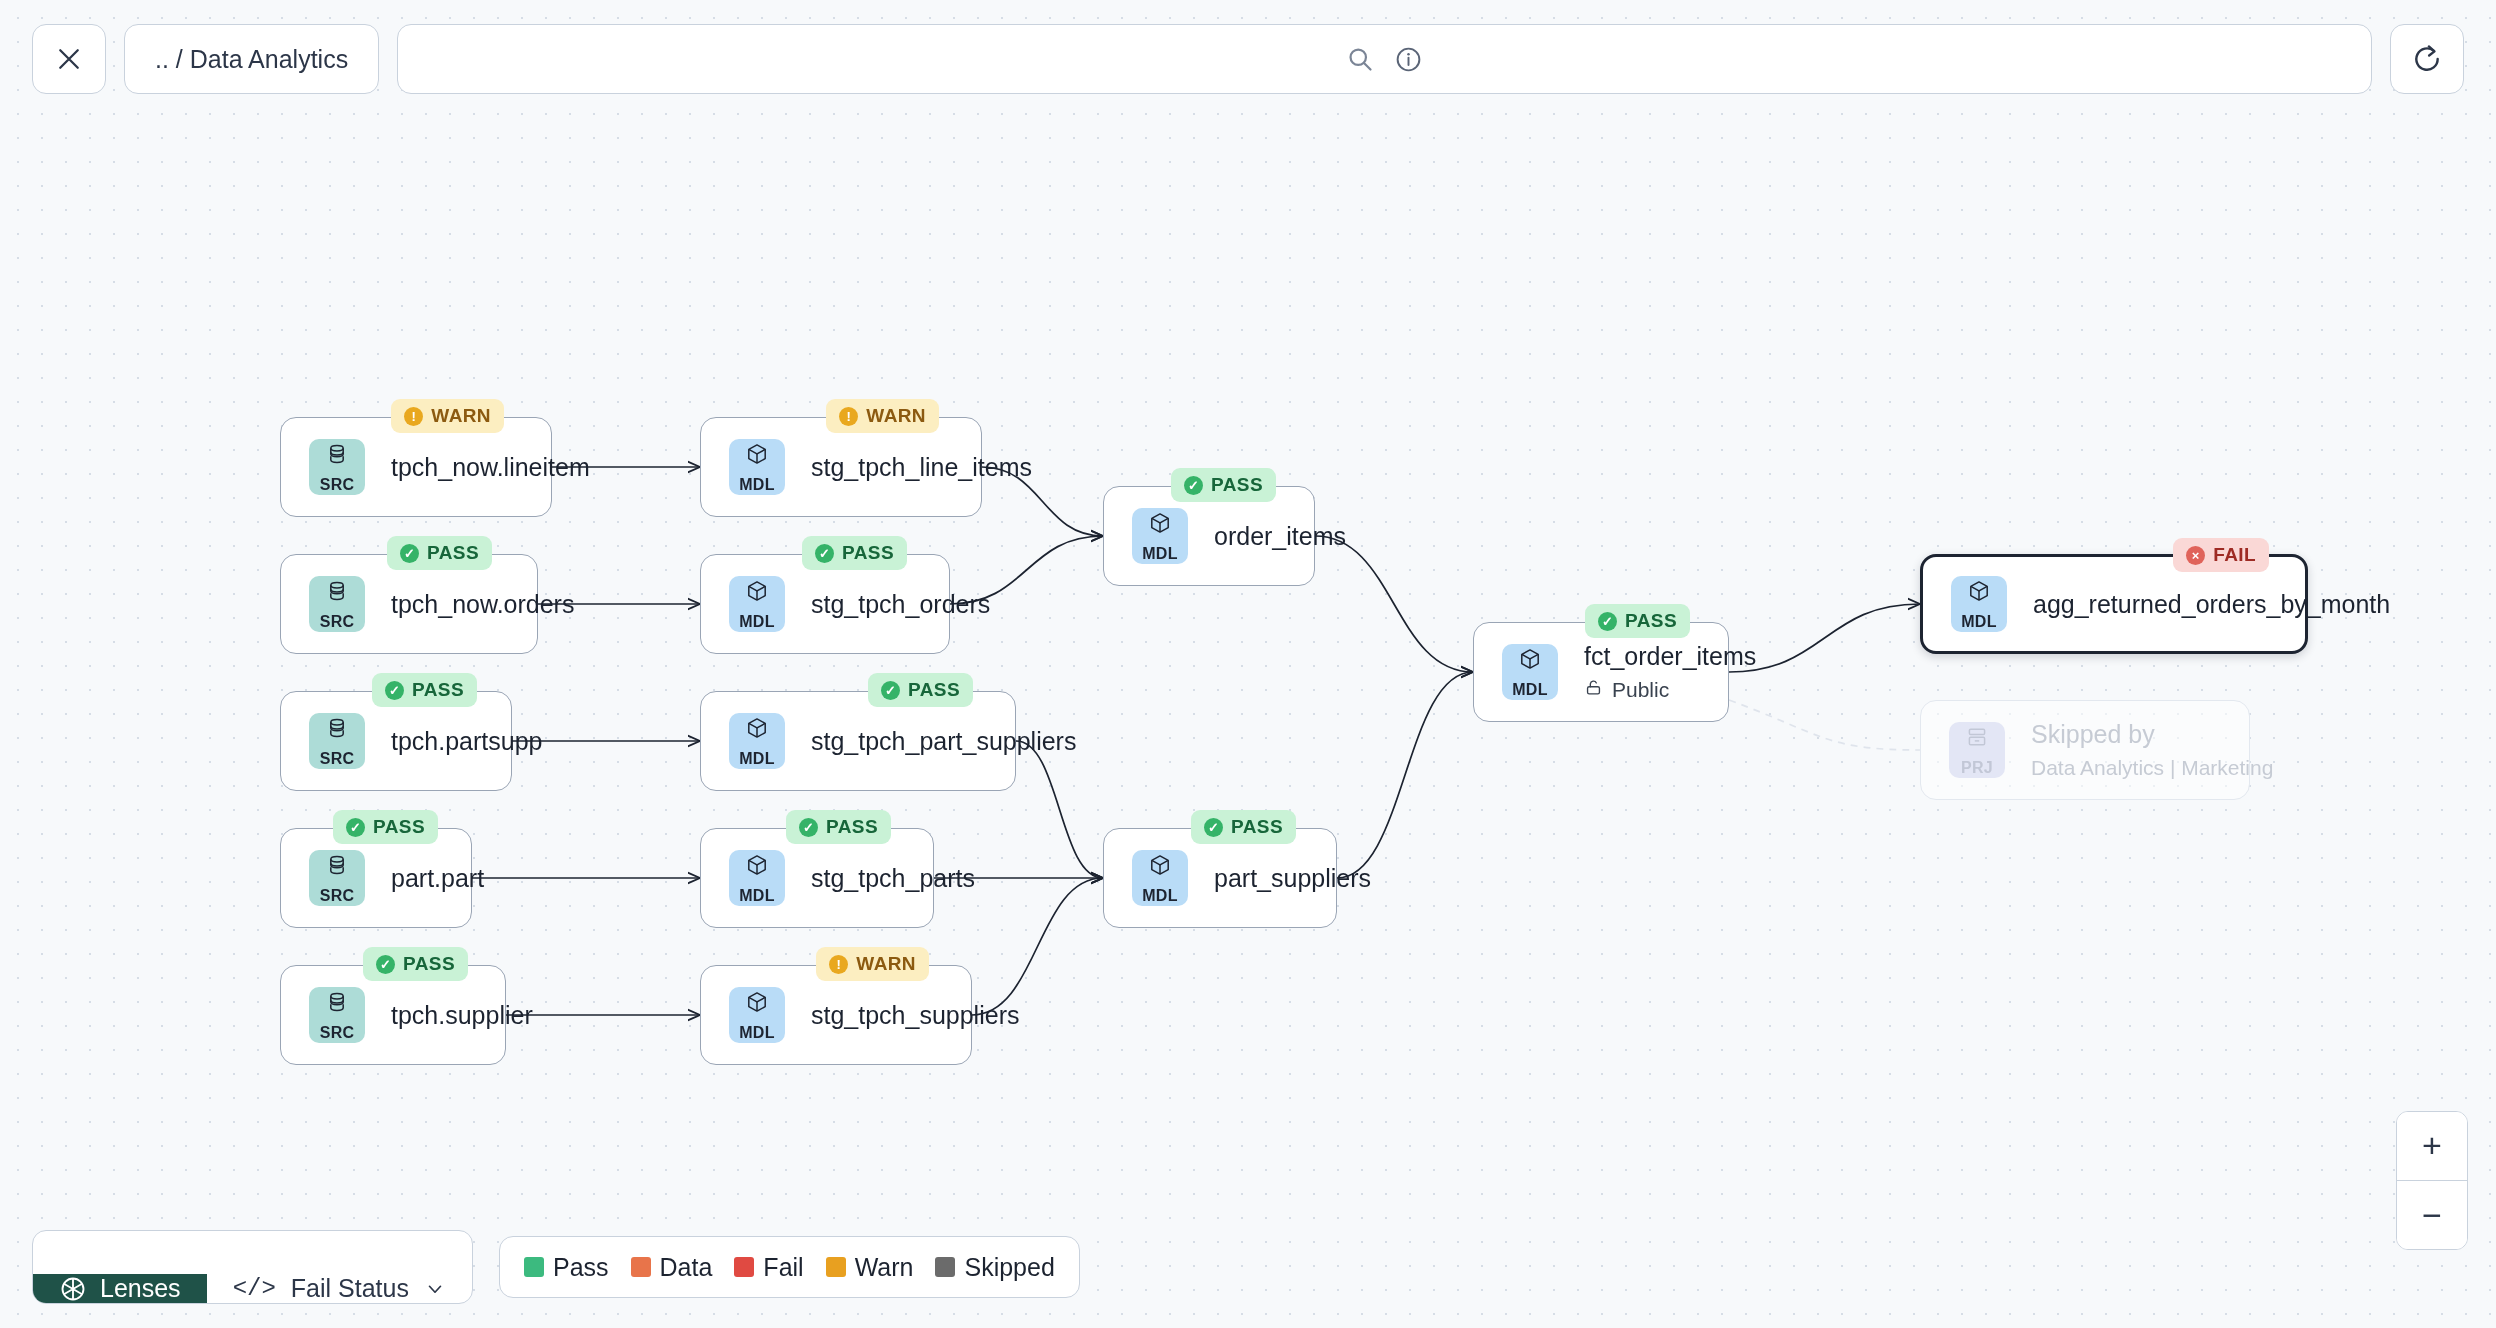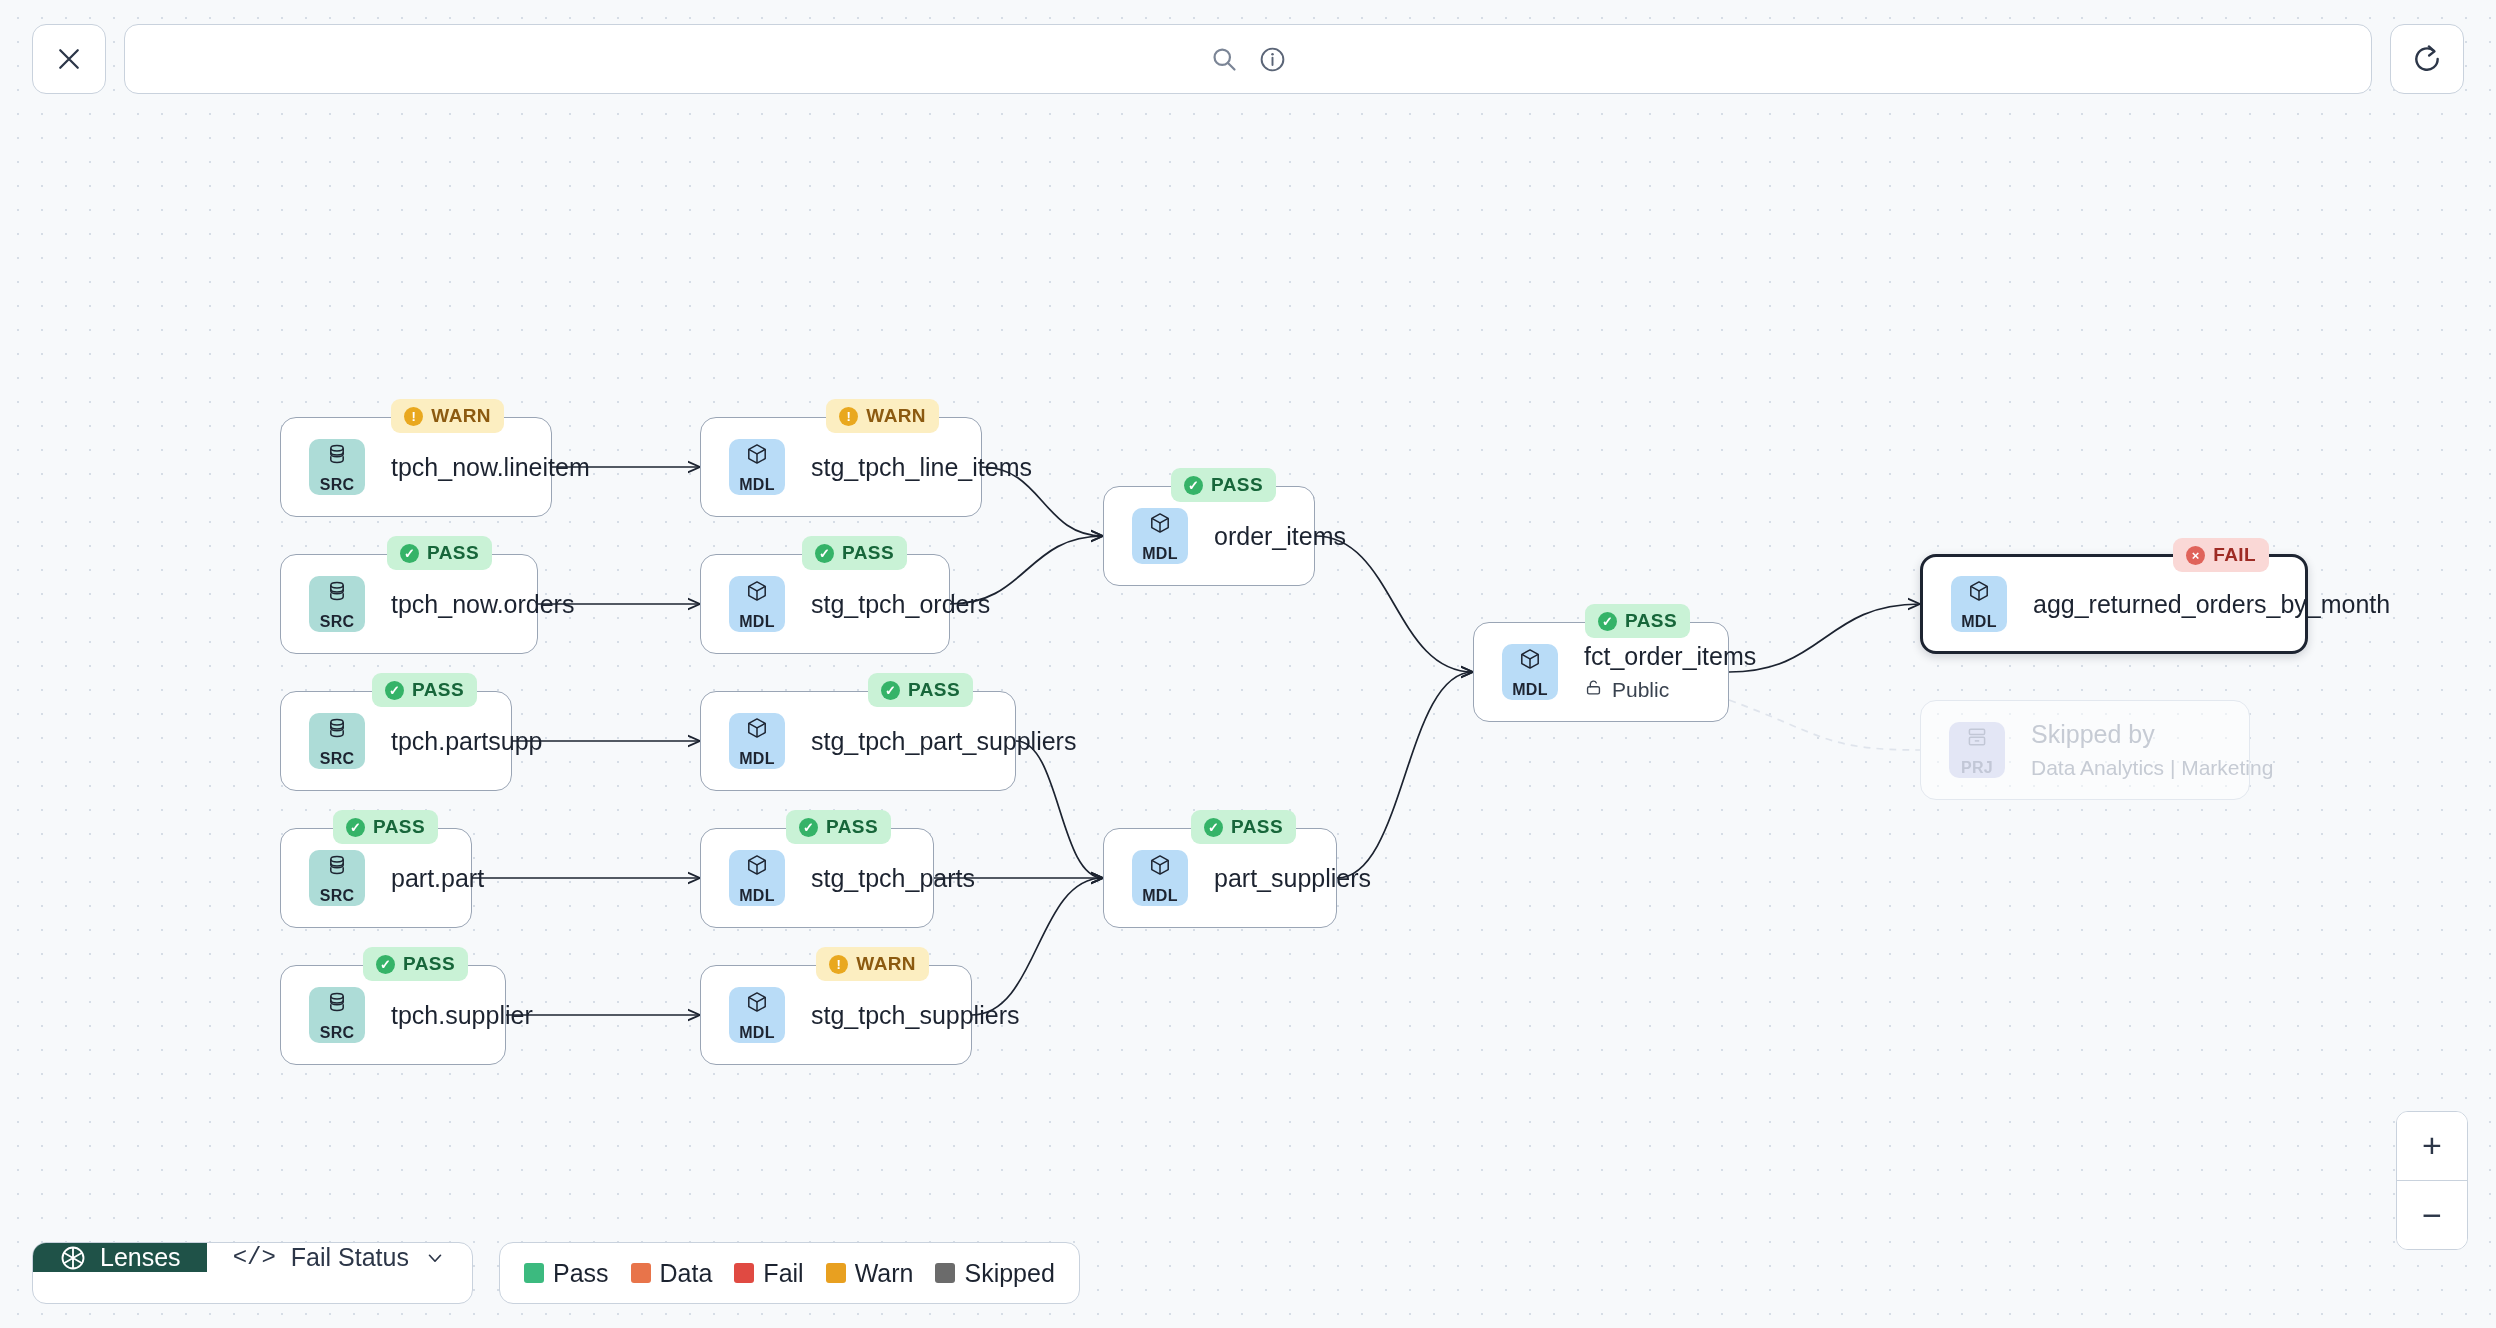--- a/index.html
+++ b/index.html
@@ -129,24 +129,24 @@
   .badge.pass { background: #c9f2d6; color: #17663a; }
   .badge.pass .dot { background: #35b368; }
   .badge.warn { background: #fceec1; color: #8c5a10; }
   .badge.warn .dot { background: #e9a81f; }
   .badge.fail { background: #fad8d6; color: #9e2b24; }
   .badge.fail .dot { background: #e0635a; }
 
   
   .bottom { position: absolute; left: 32px; bottom: 24px; display: flex; align-items: center; gap: 26px; z-index: 45; }
   .lenses-group {
-    display: flex; align-items: flex-start;
+    display: flex; align-items: flex-end;
     border: 1.5px solid #c9d2dd;
     border-radius: 14px;
-    height: 62px;
+    height: 74px;
     background: #fff;
     overflow: hidden;
   }
   .lenses-btn {
     background: #1f5248; color: #ffffff;
     display: flex; align-items: center; gap: 13px;
     padding: 0 26px;
     font-size: 25px;
     cursor: pointer;
   }
@@ -493,20 +493,23 @@
   <div class="header">
 
     <div class="hdr-btn square">
       <span>
         <svg class="icon-svg" width="30" height="30" viewBox="0 0 24 24" fill="none" stroke="#2c3648" stroke-width="1.8" stroke-linecap="round">
           <path d="M5 5 L19 19 M19 5 L5 19"></path>
         </svg>
       </span>
     </div>
 
+    <div class="hdr-btn hdr-breadcrumb">
+      <span>.. / Data Analytics</span>
+    </div>
 
     <div class="hdr-btn hdr-search">
       <span>
         <svg class="icon-svg" width="28" height="28" viewBox="0 0 24 24" fill="none" stroke="#7b8596" stroke-width="1.9" stroke-linecap="round">
           <circle cx="10.5" cy="10.5" r="6.6"></circle>
           <path d="M15.4 15.4 L21 21"></path>
         </svg>
       </span>
       <span>
         <svg class="icon-svg" width="29" height="29" viewBox="0 0 24 24" fill="none" stroke="#5b6577" stroke-width="1.6" stroke-linecap="round">

